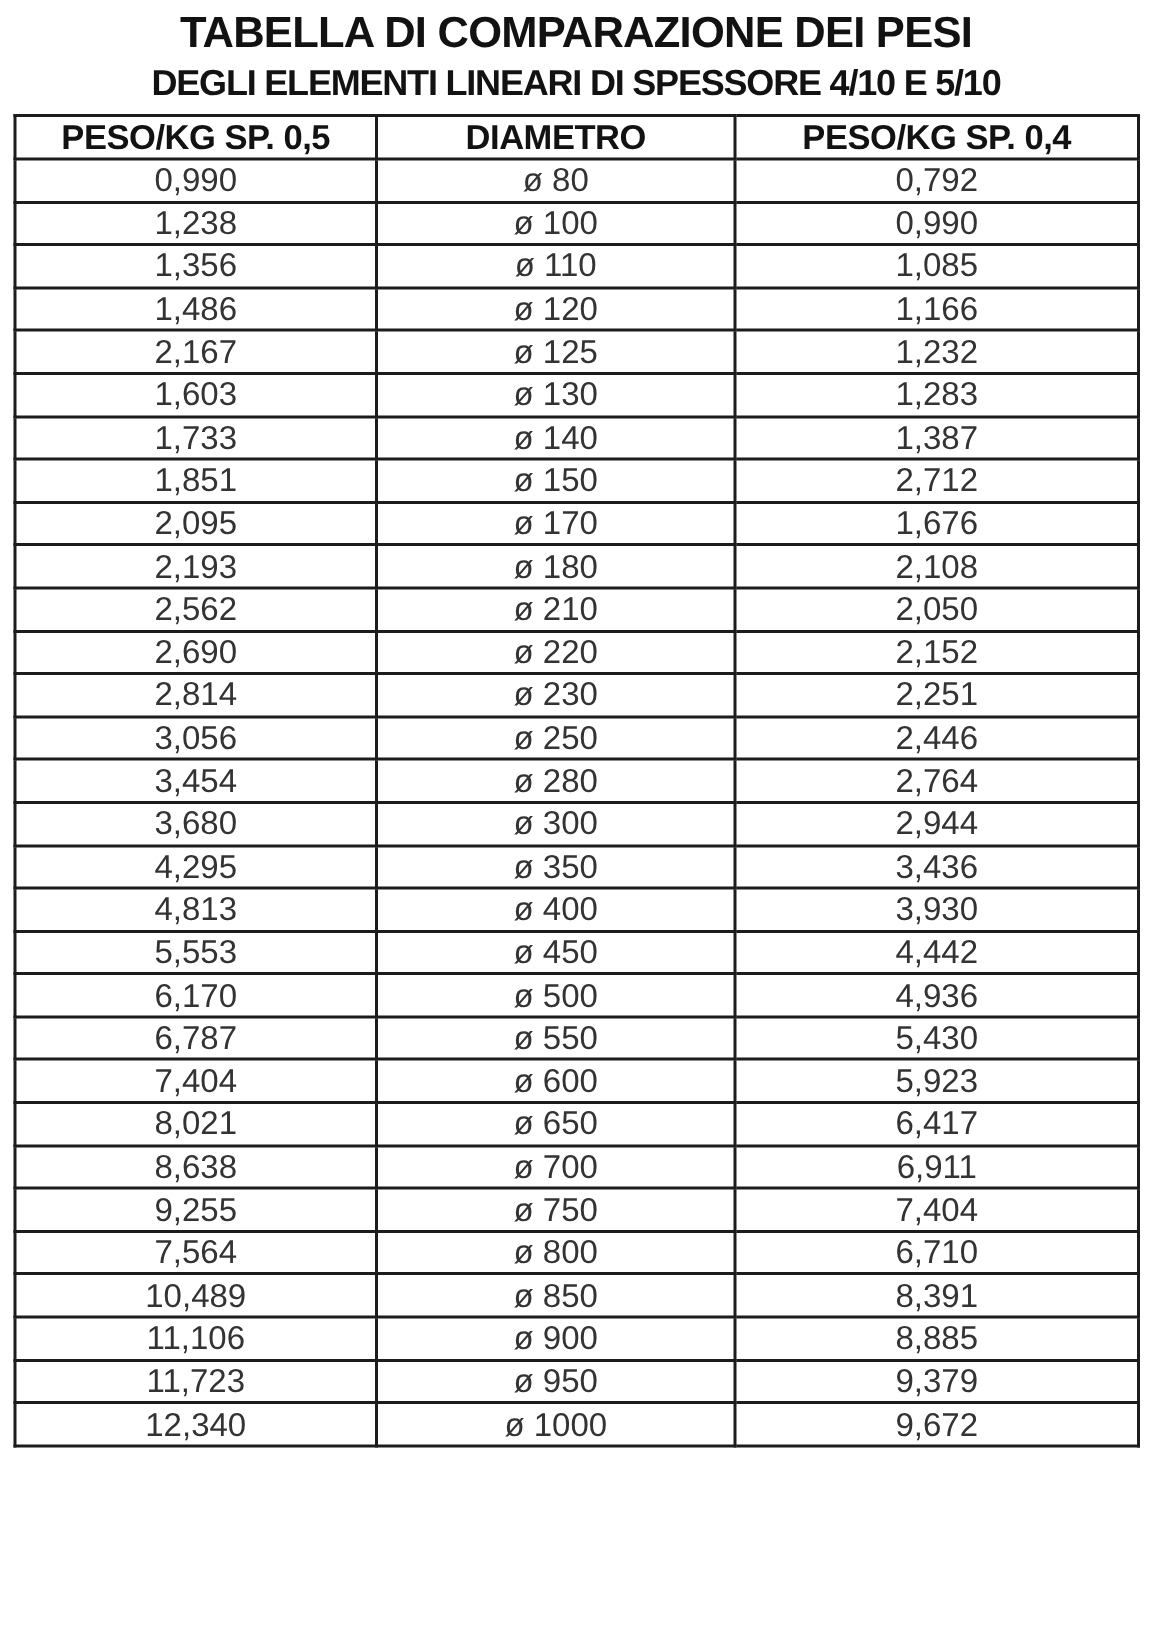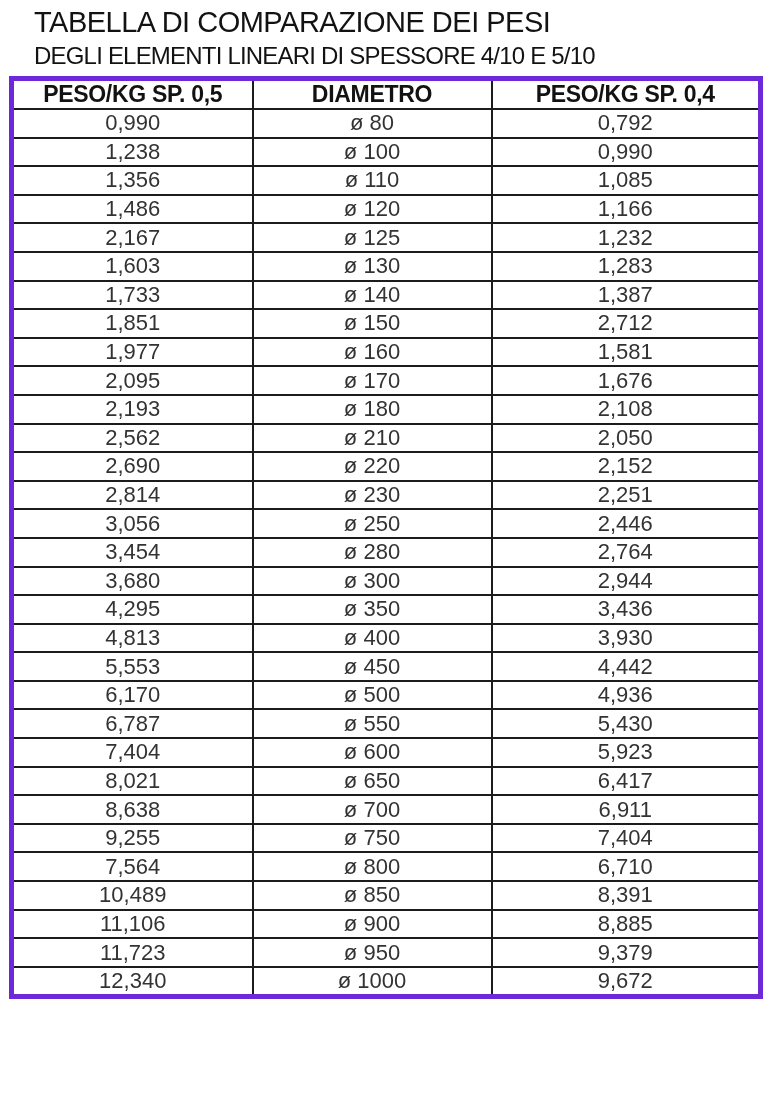--- a/index.html
+++ b/index.html
@@ -10,43 +10,43 @@
     font-family: "Liberation Sans", sans-serif;
     color: #111111;
     overflow: hidden;
   }
   .page {
     width: 768px;
     height: 1101px;
     background: #ffffff;
   }
   .title {
-    font-weight: normal;
+    text-align: center;
+    font-weight: bold;
     color: #121212;
     padding-top: 5px;
-    margin-left: 34px;
   }
   .title .line1 {
     font-size: 29px;
     line-height: 34px;
     letter-spacing: -0.5px;
     white-space: nowrap;
   }
   .title .line2 {
     font-size: 24px;
     line-height: 34px;
     letter-spacing: -0.8px;
     white-space: nowrap;
   }
   table.comparison {
     border-collapse: collapse;
     table-layout: fixed;
     width: 749px;
     margin: 3px 0 10px 9px;
-    border: 5px solid #6d28d9;
+    border: 1px solid #6d28d9;
   }
   table.comparison col.c1 { width: 241px; }
   table.comparison col.c2 { width: 239px; }
   table.comparison col.c3 { width: 269px; }
   table.comparison th,
   table.comparison td {
     border: 2px solid #1c1c1c;
     text-align: center;
     vertical-align: middle;
     height: 28.6px;
@@ -125,25 +125,20 @@
           <td>1,733</td>
           <td>ø 140</td>
           <td>1,387</td>
         </tr>
         <tr>
           <td>1,851</td>
           <td>ø 150</td>
           <td>2,712</td>
         </tr>
         <tr>
-          <td>1,977</td>
-          <td>ø 160</td>
-          <td>1,581</td>
-        </tr>
-        <tr>
           <td>2,095</td>
           <td>ø 170</td>
           <td>1,676</td>
         </tr>
         <tr>
           <td>2,193</td>
           <td>ø 180</td>
           <td>2,108</td>
         </tr>
         <tr>

